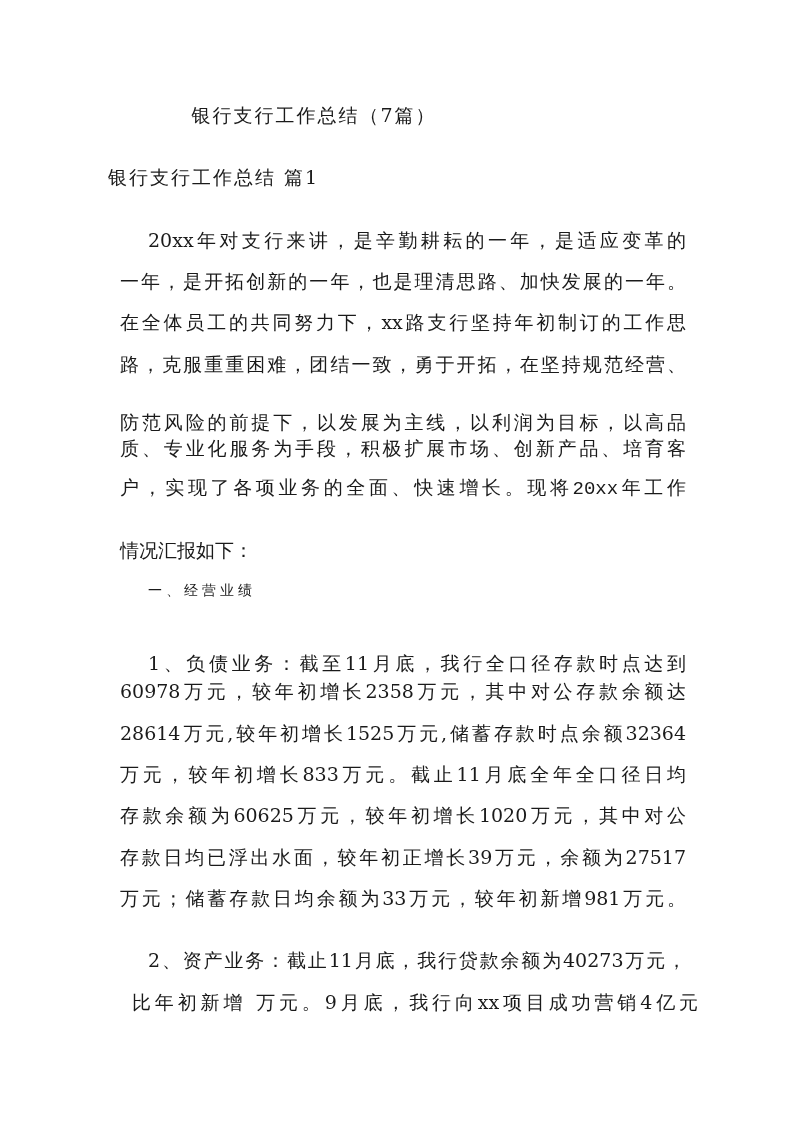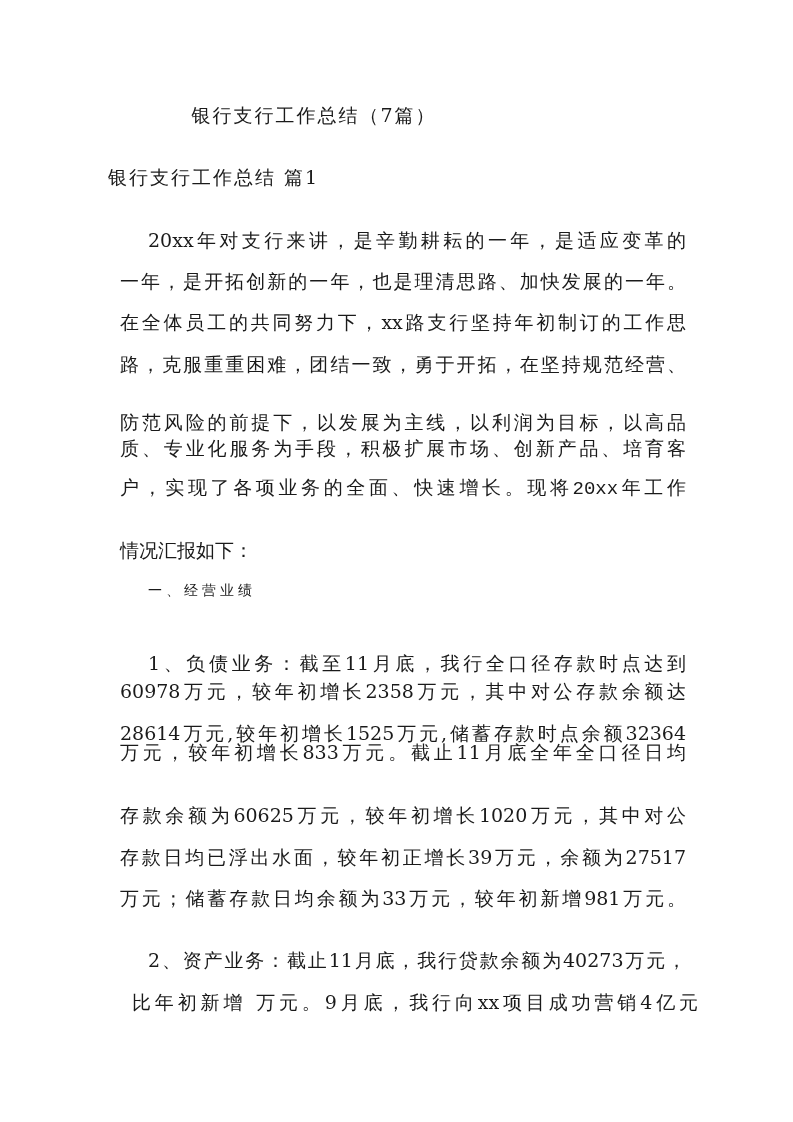--- a/index.html
+++ b/index.html
@@ -81,21 +81,21 @@
     <div class="line" style="top:477px;font-family:Liberation Mono, monospace;">户，实现了各项业务的全面、快速增长。现将20xx年工作</div>
     <div class="line last" style="top:518px;">情况汇报如下：</div>
   </div>
 
   <div class="section">一、经营业绩</div>
 
   <div>
     <div class="line indent" style="top:603px;margin-top:48px;">1、负债业务：截至11月底，我行全口径存款时点达到</div>
     <div class="line" style="top:679px;">60978万元，较年初增长2358万元，其中对公存款余额达</div>
     <div class="line" style="top:721px;">28614万元,较年初增长1525万元,储蓄存款时点余额32364</div>
-    <div class="line" style="top:740px;">万元，较年初增长833万元。截止11月底全年全口径日均</div>
+    <div class="line" style="top:762px;">万元，较年初增长833万元。截止11月底全年全口径日均</div>
     <div class="line" style="top:803px;">存款余额为60625万元，较年初增长1020万元，其中对公</div>
     <div class="line" style="top:845px;">存款日均已浮出水面，较年初正增长39万元，余额为27517</div>
     <div class="line" style="top:886px;">万元；储蓄存款日均余额为33万元，较年初新增981万元。</div>
   </div>
 
   <div>
     <div class="line indent" style="top:948px;">2、资产业务：截止11月底，我行贷款余额为40273万元，</div>
     <div class="line" style="top:990px;margin-left:12px;">比年初新增 万元。9月底，我行向xx项目成功营销4亿元</div>
   </div>
 

